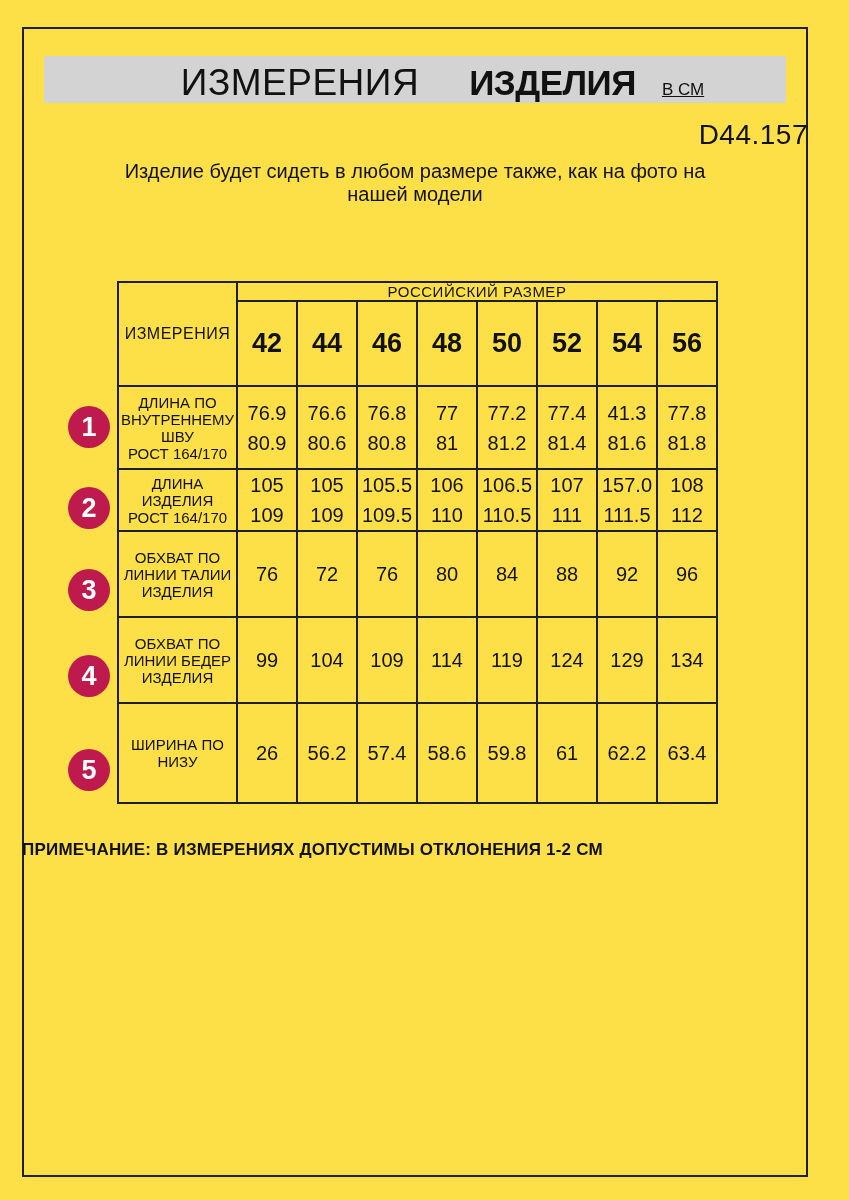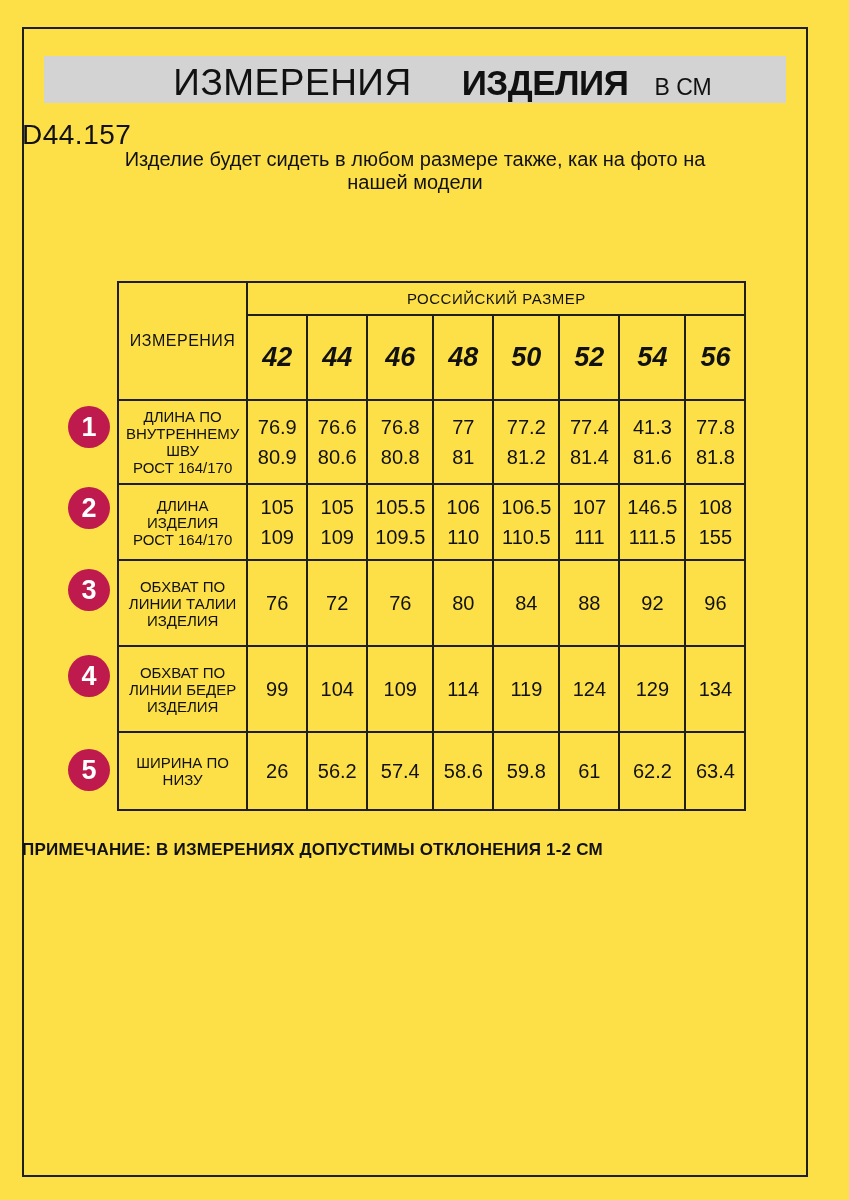--- a/index.html
+++ b/index.html
@@ -18,38 +18,38 @@
     border:2px solid var(--line,#1f1f1f);
   }
   .title-bar{
     position:absolute;left:44px;top:56px;width:742px;height:47px;
     background:var(--header-bar-bg,#d3d3d3);
     display:flex;align-items:baseline;justify-content:center;
     padding-left:55px;padding-top:6px;
   }
   .title-w1{font-size:37px;letter-spacing:0.5px;}
   .title-w2{font-size:35px;font-weight:bold;margin-left:50px;letter-spacing:-0.5px;}
-  .title-w3{font-size:23px;margin-left:26px;}
+  .title-w3{font-size:17px;margin-left:26px;text-decoration:underline;}
   .model-code{
-    position:absolute;left:22px;top:119px;width:786px;text-align:left;
+    position:absolute;left:22px;top:119px;width:786px;text-align:right;
     font-size:28px;letter-spacing:0.5px;
   }
   .subtitle{
-    position:absolute;left:22px;top:148px;width:786px;text-align:center;
+    position:absolute;left:22px;top:160px;width:786px;text-align:center;
     font-size:20px;line-height:23px;white-space:pre-line;
   }
   table.size-table{
     position:absolute;left:117px;top:281px;border-collapse:collapse;table-layout:fixed;
   }
   table.size-table td{
-    border:2px solid var(--line,#1f1f1f);padding:7px;text-align:center;vertical-align:middle;
+    border:2px solid var(--line,#1f1f1f);padding:0;text-align:center;vertical-align:middle;
   }
   td.group-header{font-size:15px;letter-spacing:0.5px;}
   td.measure-header{font-size:16px;letter-spacing:0.5px;}
-  td.size-cell{font-size:27px;font-weight:bold;font-style:italic;}
+  td.size-cell{font-size:27px;font-weight:bold;}
   td.row-label{font-size:15px;line-height:17px;white-space:pre-line;border-radius:7px;}
   td.value-cell{font-size:20px;line-height:30px;white-space:pre-line;}
   .row-badge{
     position:absolute;left:68px;width:42px;height:42px;border-radius:50%;
     background:var(--accent,#be1a4d);color:#fff;
     display:flex;align-items:center;justify-content:center;
     font-size:27px;font-weight:bold;
   }
   .badge-1{top:406px;} .badge-2{top:487px;} .badge-3{top:569px;}
   .badge-4{top:655px;} .badge-5{top:749px;}
@@ -133,24 +133,24 @@
         <td class="value-cell">105
 109</td>
         <td class="value-cell">105.5
 109.5</td>
         <td class="value-cell">106
 110</td>
         <td class="value-cell">106.5
 110.5</td>
         <td class="value-cell">107
 111</td>
-        <td class="value-cell">146.5
+        <td class="value-cell">157.0
 111.5</td>
         <td class="value-cell">108
-155</td>
+112</td>
       </tr>
       <tr style="height:86px">
         <td class="row-label">ОБХВАТ ПО
 ЛИНИИ ТАЛИИ
 ИЗДЕЛИЯ</td>
         <td class="value-cell">76</td>
         <td class="value-cell">72</td>
         <td class="value-cell">76</td>
         <td class="value-cell">80</td>
         <td class="value-cell">84</td>
@@ -164,21 +164,21 @@
 ИЗДЕЛИЯ</td>
         <td class="value-cell">99</td>
         <td class="value-cell">104</td>
         <td class="value-cell">109</td>
         <td class="value-cell">114</td>
         <td class="value-cell">119</td>
         <td class="value-cell">124</td>
         <td class="value-cell">129</td>
         <td class="value-cell">134</td>
       </tr>
-      <tr style="height:78px">
+      <tr style="height:100px">
         <td class="row-label">ШИРИНА ПО
 НИЗУ</td>
         <td class="value-cell">26</td>
         <td class="value-cell">56.2</td>
         <td class="value-cell">57.4</td>
         <td class="value-cell">58.6</td>
         <td class="value-cell">59.8</td>
         <td class="value-cell">61</td>
         <td class="value-cell">62.2</td>
         <td class="value-cell">63.4</td>

